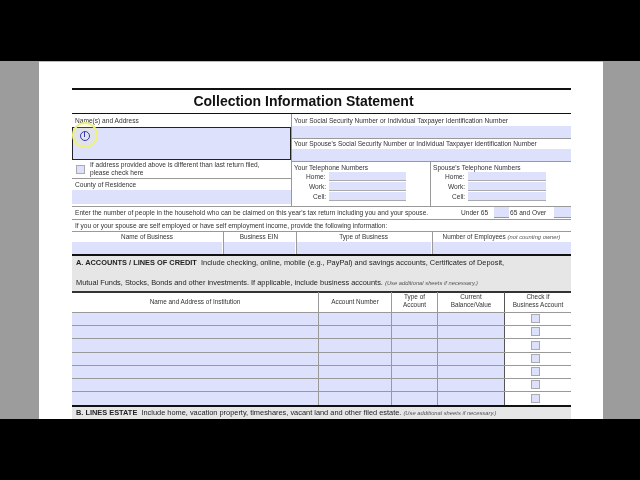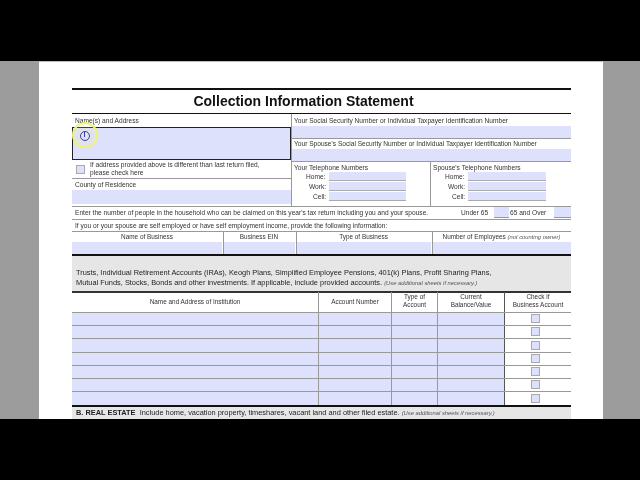--- a/index.html
+++ b/index.html
@@ -93,22 +93,22 @@
   <div class="fill" style="left:33px;top:180px;width:150px;height:12px;"></div>
   <div class="fill" style="left:185px;top:180px;width:71px;height:12px;"></div>
   <div class="fill" style="left:258px;top:180px;width:134px;height:12px;"></div>
   <div class="fill" style="left:394px;top:180px;width:138px;height:12px;"></div>
   <div class="vline" style="left:184px;top:169px;height:23px;"></div>
   <div class="vline" style="left:257px;top:169px;height:23px;"></div>
   <div class="vline" style="left:393px;top:169px;height:23px;"></div>
 
   <div class="rule-thick" style="top:192px;"></div>
   <div class="section-bar" style="top:194px;height:35px;"></div>
-  <div class="sec-text" style="left:37px;top:206px;">Trusts, Individual  Retirement Accounts (IRAs), Keogh Plans, Simplified Employee Pensions, 401(k) Plans, Profit Sharing Plans,</div>
-  <div class="sec-text" style="left:37px;top:216px;"><span>Mutual Funds, Stocks, Bonds and other investments. If applicable, include provided accounts.</span> <span class="ital">(Use additional sheets if necessary.)</span></div>
+  <div class="sec-text" style="left:37px;top:196px;"><b>A. ACCOUNTS / LINES OF CREDIT</b>&nbsp; <span>Include checking, online, mobile (e.g., PayPal) and savings accounts, Certificates of Deposit,</span></div>
+  <div class="sec-text" style="left:37px;top:216px;"><span>Mutual Funds, Stocks, Bonds and other investments. If applicable, include business accounts.</span> <span class="ital">(Use additional sheets if necessary.)</span></div>
   <div class="rule-thick" style="top:229px;height:1.5px;background:#333;"></div>
 
   <div class="th" style="left:33px;top:236px;width:246px;">Name and Address of Institution</div>
   <div class="th" style="left:280px;top:236px;width:72px;">Account Number</div>
   <div class="th" style="left:353px;top:231px;width:45px;">Type of</div>
   <div class="th" style="left:353px;top:239px;width:45px;">Account</div>
   <div class="th" style="left:399px;top:231px;width:66px;">Current</div>
   <div class="th" style="left:399px;top:239px;width:66px;">Balance/Value</div>
   <div class="th" style="left:466px;top:231px;width:66px;">Check if</div>
   <div class="th" style="left:466px;top:239px;width:66px;">Business Account</div>
@@ -130,14 +130,14 @@
   <div class="checkbox" style="left:492px;top:252px;"></div>
   <div class="checkbox" style="left:492px;top:265px;"></div>
   <div class="checkbox" style="left:492px;top:279px;"></div>
   <div class="checkbox" style="left:492px;top:292px;"></div>
   <div class="checkbox" style="left:492px;top:305px;"></div>
   <div class="checkbox" style="left:492px;top:318px;"></div>
   <div class="checkbox" style="left:492px;top:332px;"></div>
 
   <div class="rule-thick" style="top:343px;"></div>
   <div class="section-bar" style="top:345px;height:13px;"></div>
-  <div class="sec-text" style="left:37px;top:346px;"><b>B. REAL ESTATE</b>&nbsp; <span>Include home, vacation property, timeshares, vacant land and other filed estate.</span> <span class="ital">(Use additional sheets if necessary.)</span></div>
+  <div class="sec-text" style="left:37px;top:346px;"><b>B. LINES ESTATE</b>&nbsp; <span>Include home, vacation property, timeshares, vacant land and other filed estate.</span> <span class="ital">(Use additional sheets if necessary.)</span></div>
 </div>
 
 </body></html>

